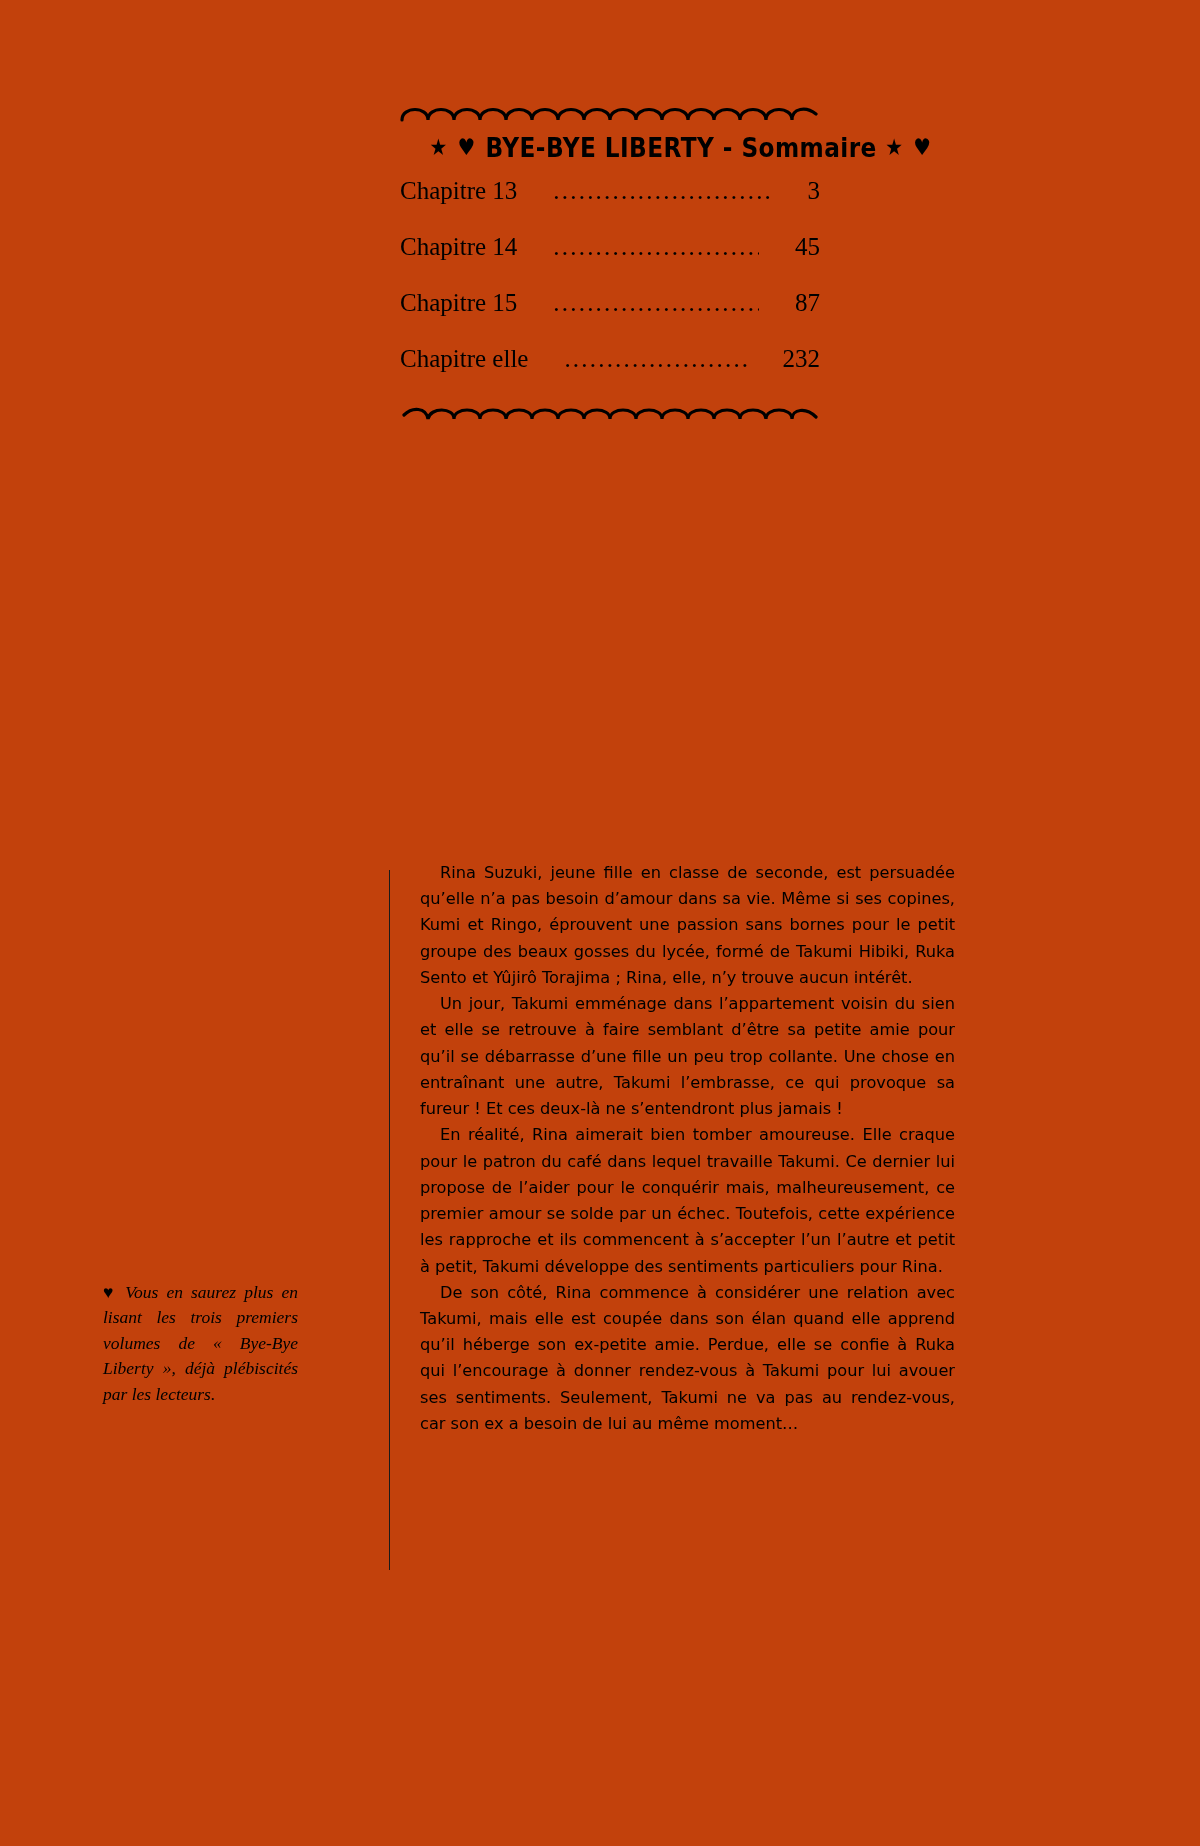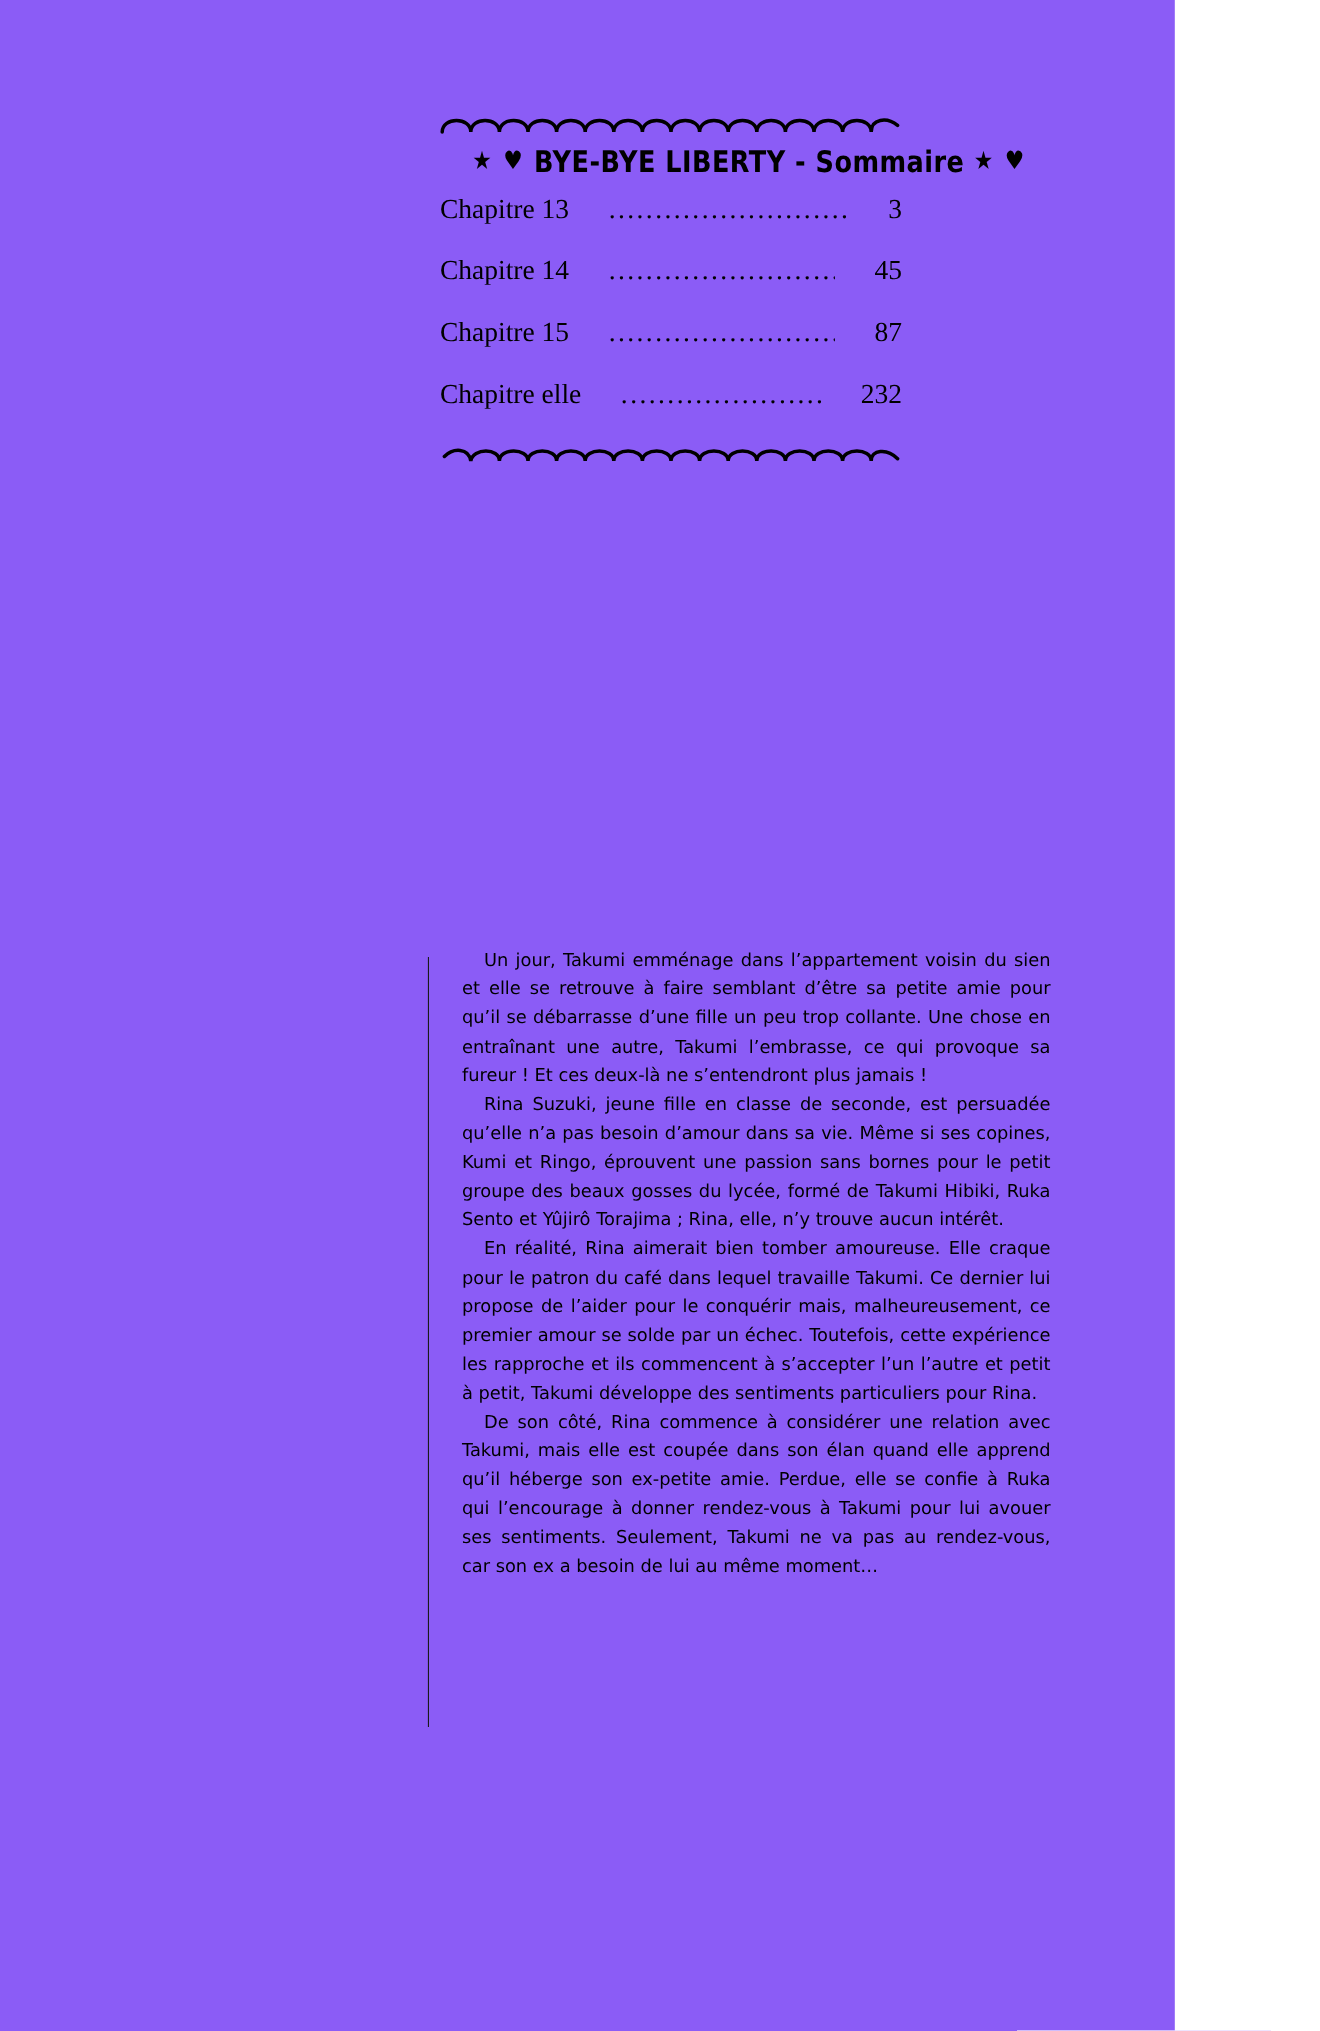--- a/index.html
+++ b/index.html
@@ -2,23 +2,23 @@
 <html lang="fr"><head>
 <meta charset="utf-8">
 <style>
   html, body {
     margin: 0;
     padding: 0;
     background: #ffffff;
   }
   .page {
     position: relative;
-    width: 1068px;
+    width: 1200px;
     height: 1846px;
-    background: #8b5cf6;
+    background: #c2410c;
     overflow: hidden;
     font-family: "Liberation Serif", serif;
     color: #000000;
   }
 
   
   .toc {
     position: absolute;
     left: 400px;
     top: 100px;
@@ -168,24 +168,27 @@
                C 80 6, 106 6, 106 18 C 106 6, 132 6, 132 18 C 132 6, 158 6, 158 18
                C 158 6, 184 6, 184 18 C 184 6, 210 6, 210 18 C 210 6, 236 6, 236 18
                C 236 6, 262 6, 262 18 C 262 6, 288 6, 288 18 C 288 6, 314 6, 314 18
                C 314 6, 340 6, 340 18 C 340 6, 366 6, 366 18 C 366 6, 392 6, 392 18
                C 392 8, 406 6, 416 16" fill="none" stroke="#000" stroke-width="3.2" stroke-linecap="round"></path>
     </svg>
   </div>
 
   <div class="lower">
 
+    <div class="sidenote">
+      <span class="heart">♥</span><span> Vous en saurez plus en lisant les trois premiers volumes de « Bye-Bye Liberty », déjà plébiscités par les lecteurs.</span>
+    </div>
 
     <div class="divider"></div>
 
     <div class="resume">
+      <p>Rina Suzuki, jeune fille en classe de seconde, est persuadée qu’elle n’a pas besoin d’amour dans sa vie. Même si ses copines, Kumi et Ringo, éprouvent une passion sans bornes pour le petit groupe des beaux gosses du lycée, formé de Takumi Hibiki, Ruka Sento et Yûjirô Torajima ; Rina, elle, n’y trouve aucun intérêt.</p>
       <p>Un jour, Takumi emménage dans l’appartement voisin du sien et elle se retrouve à faire semblant d’être sa petite amie pour qu’il se débarrasse d’une fille un peu trop collante. Une chose en entraînant une autre, Takumi l’embrasse, ce qui provoque sa fureur ! Et ces deux-là ne s’entendront plus jamais !</p>
-      <p>Rina Suzuki, jeune fille en classe de seconde, est persuadée qu’elle n’a pas besoin d’amour dans sa vie. Même si ses copines, Kumi et Ringo, éprouvent une passion sans bornes pour le petit groupe des beaux gosses du lycée, formé de Takumi Hibiki, Ruka Sento et Yûjirô Torajima ; Rina, elle, n’y trouve aucun intérêt.</p>
       <p>En réalité, Rina aimerait bien tomber amoureuse. Elle craque pour le patron du café dans lequel travaille Takumi. Ce dernier lui propose de l’aider pour le conquérir mais, malheureusement, ce premier amour se solde par un échec. Toutefois, cette expérience les rapproche et ils commencent à s’accepter l’un l’autre et petit à petit, Takumi développe des sentiments particuliers pour Rina.</p>
       <p>De son côté, Rina commence à considérer une relation avec Takumi, mais elle est coupée dans son élan quand elle apprend qu’il héberge son ex-petite amie. Perdue, elle se confie à Ruka qui l’encourage à donner rendez-vous à Takumi pour lui avouer ses sentiments. Seulement, Takumi ne va pas au rendez-vous, car son ex a besoin de lui au même moment…</p>
     </div>
   </div>
 
 </div>
 
 </body></html>

